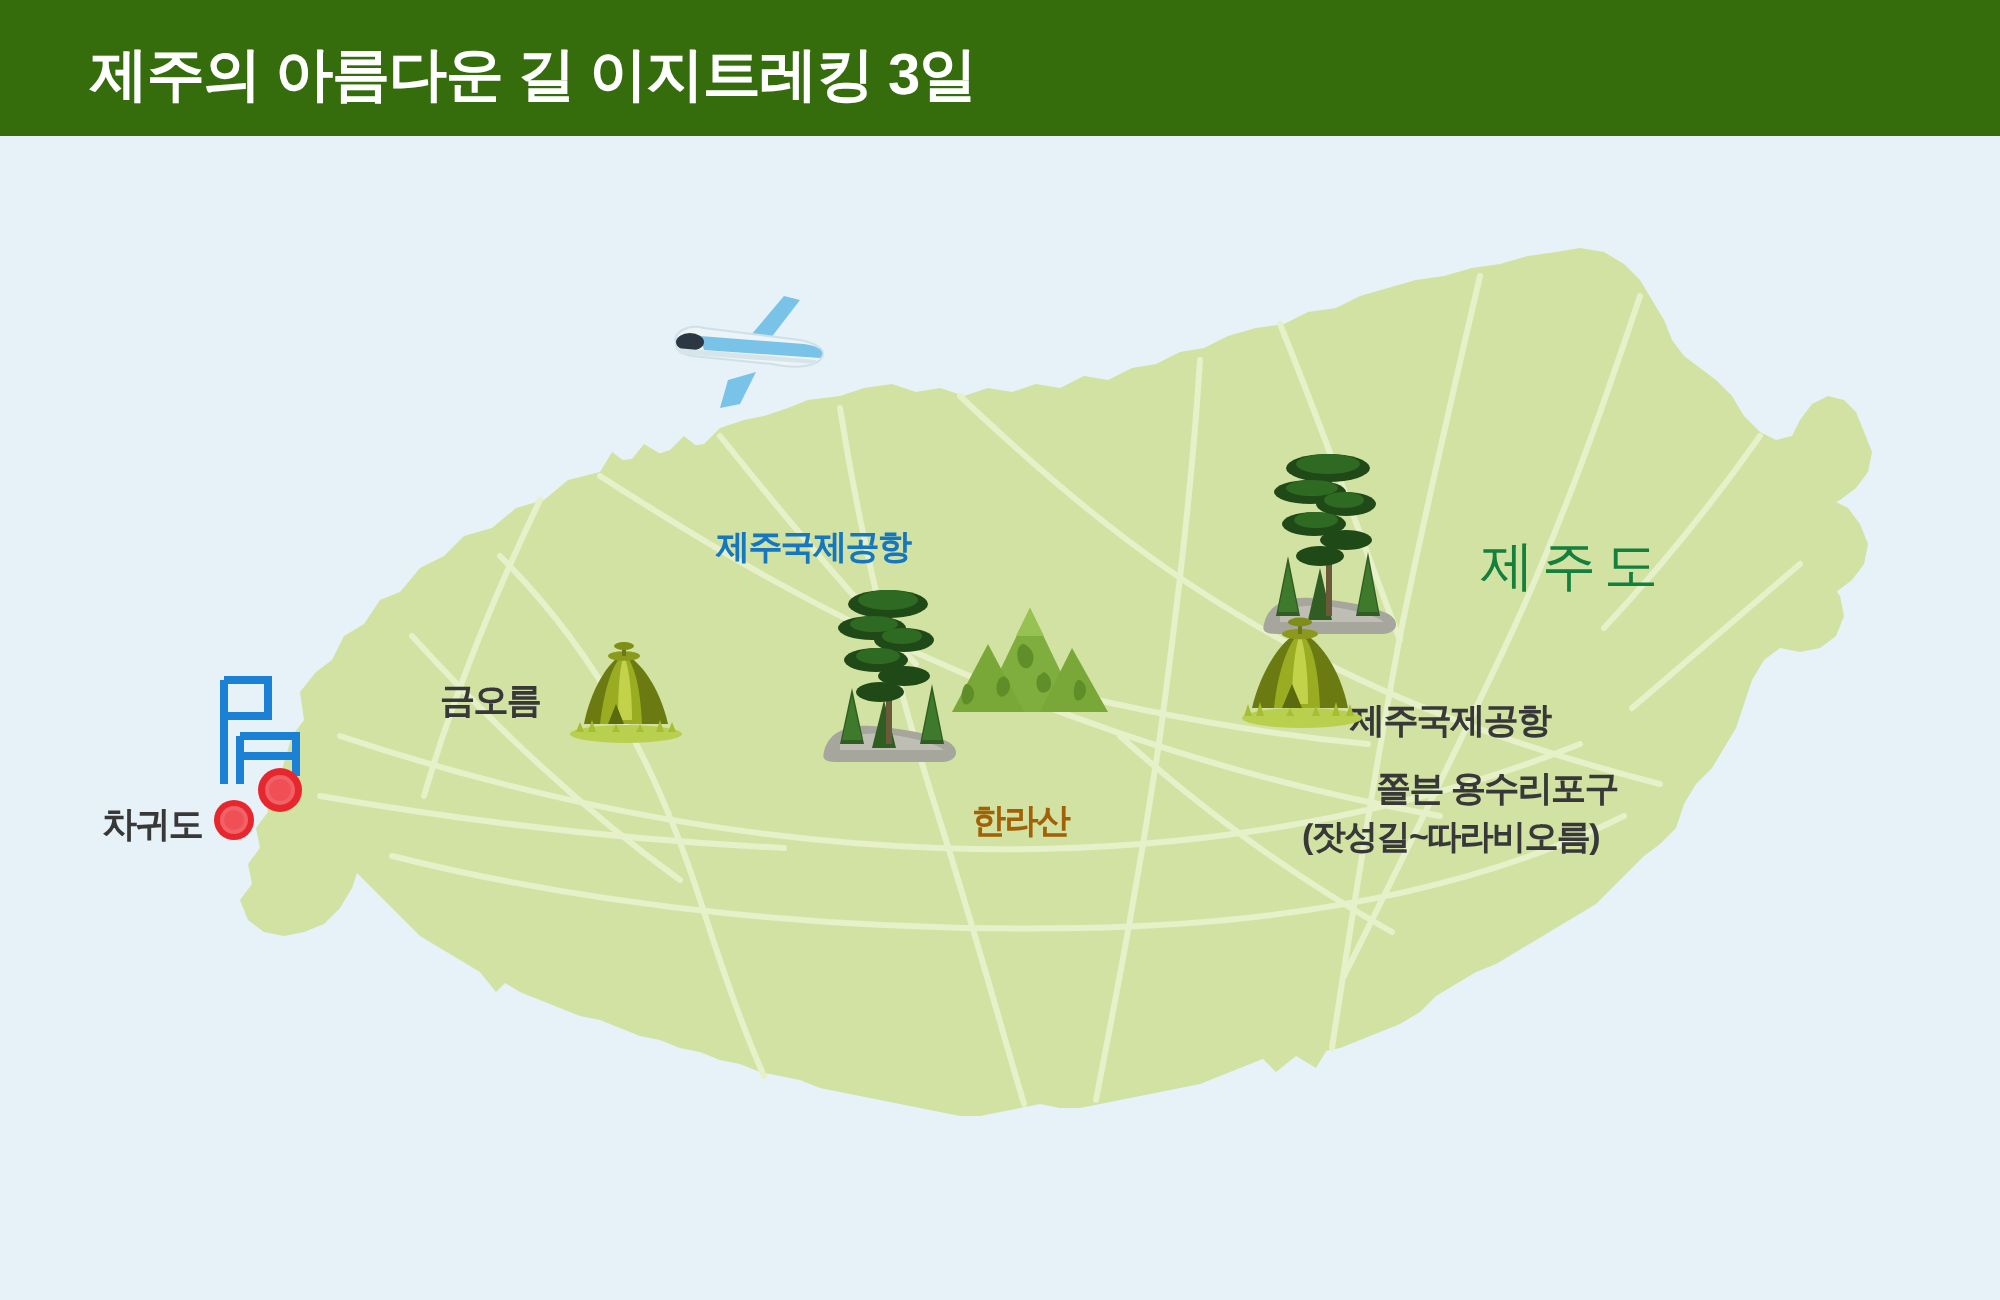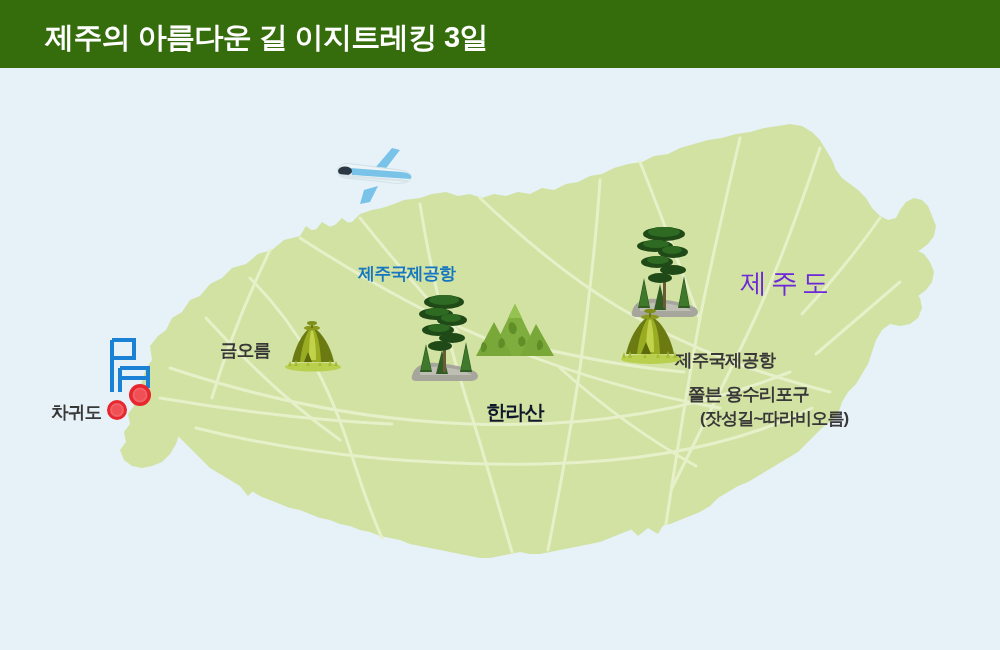--- a/index.html
+++ b/index.html
@@ -44,23 +44,23 @@
   
   .map-label {
     position: absolute;
     font-weight: bold;
     white-space: nowrap;
     letter-spacing: -0.8px;
     line-height: 1.12;
   }
   .lbl-dark  { color: #383838; font-size: 17.5px; }
   .lbl-blue  { color: #1577c0; font-size: 17px; margin-left: 40px; }
-  .lbl-green { color: #0f172a; font-size: 20px; }
+  .lbl-green { color: #a16207; font-size: 17px; }
   .lbl-island {
-    color: #6d28d9;
+    color: #15803d;
     font-size: 27px;
     font-weight: normal;
     letter-spacing: 4px;
     font-family: "Liberation Serif", serif;
   }
   .lbl-sub { font-size: 17px; font-weight: bold; color: #383838; }
 
   
   .icon-wrap { position: absolute; }
 </style>
@@ -334,16 +334,16 @@
           <path d="M4,52 l2,-6 l2,6 Z"></path>
             <path d="M10,52 l2,-7 l2,7 Z"></path>
           <path d="M48,52 l2,-7 l2,7 Z"></path>
             <path d="M55,52 l2,-6 l2,6 Z"></path>
           <path d="M25,52 l2,-4 l2,4 Z"></path>
             <path d="M38,52 l2,-5 l2,5 Z"></path>
         </g>
       </svg>
     </div>
     <div class="map-label lbl-dark" style="left:688px; top:317px;">쫄븐 용수리포구</div>
-    <div class="map-label lbl-sub" style="left:700px; top:341px;text-align:center;">(잣성길~따라비오름)</div>
+    <div class="map-label lbl-sub" style="left:651px; top:341px;text-align:center;">(잣성길~따라비오름)</div>
 
   </div>
 </div>
 
 </body></html>

